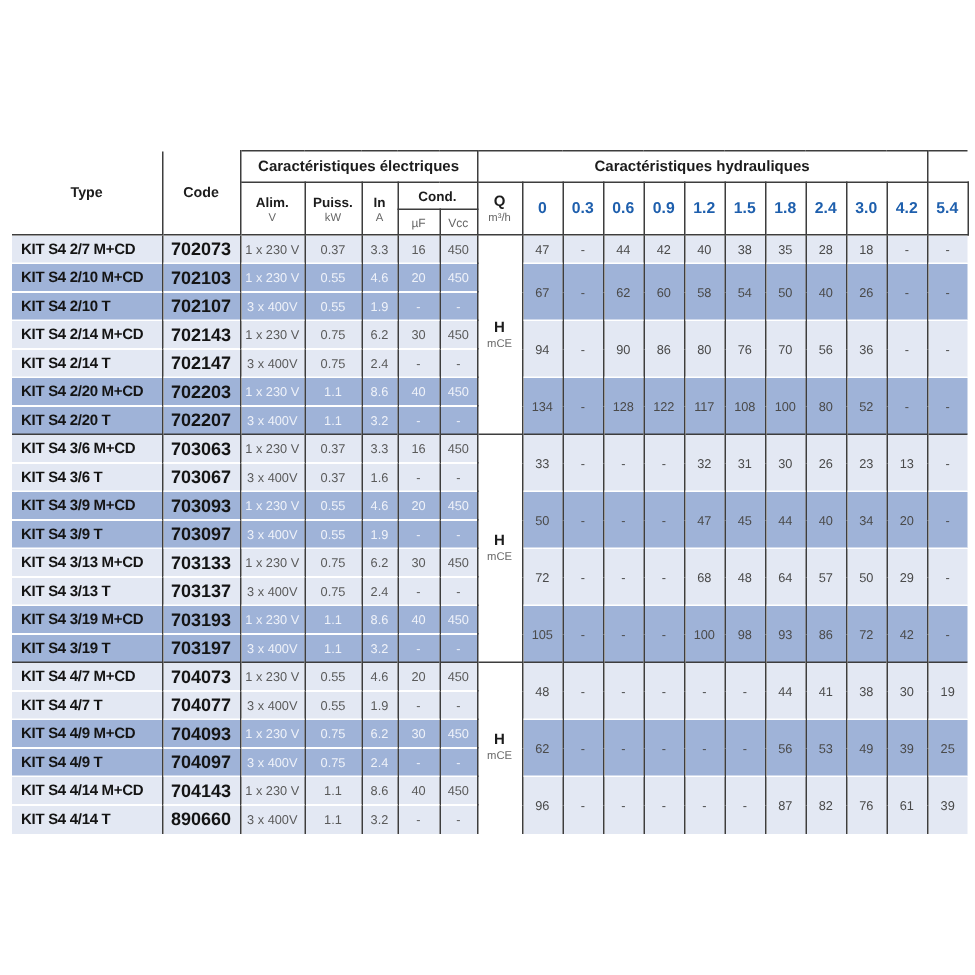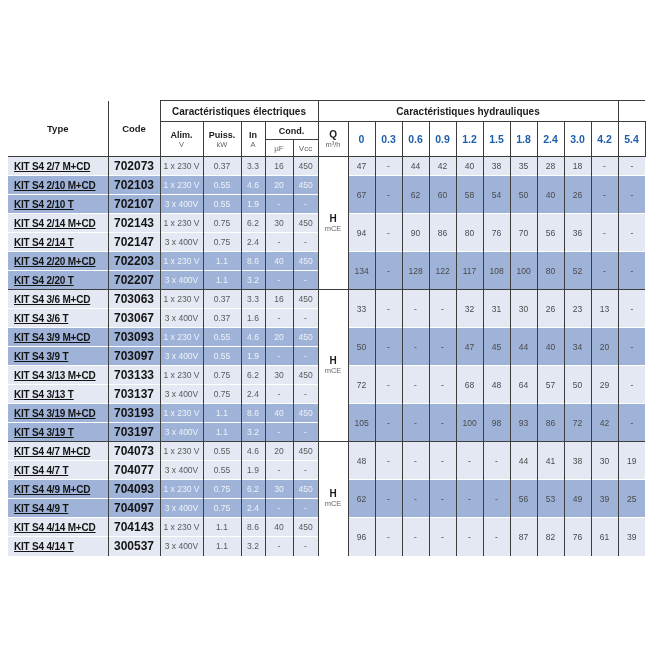--- a/index.html
+++ b/index.html
@@ -22,21 +22,21 @@
   .lbl { font-weight:bold; font-size:9px; color:#1c1c1c; line-height:10px; }
   .unit { font-size:7.5px; color:#666; line-height:9px; }
   .th-q .lbl { font-size:10px; }
   .th-cond { font-weight:bold; font-size:9px; color:#1c1c1c; }
   .th-unit { font-size:8px; color:#666; }
   .th-flow { font-weight:bold; font-size:10.5px; color:#1e5fad; background:#fff; }
 
   
   tbody tr { height:19px; }
   tbody td { border-left:1.5px solid #3d3d3d; border-top:1px solid #ffffff; }
-  tbody td.c-type { border-left:none;text-decoration:underline; }
+  tbody td.c-type { border-left:none; }
   tr.group-start td { border-top:1.5px solid #3d3d3d; }
   tr.light td { background:#e3e8f3; }
   tr.blue td { background:#9fb3d8; }
   .c-type { text-align:left; padding-left:6px; font-weight:bold; font-size:10px; color:#141414; letter-spacing:-0.2px; }
   .c-code { font-weight:bold; font-size:12px; color:#141414; }
   .c-val { font-size:8.5px; color:#5a5a5a; }
   tr.blue .c-val { color:#eff2f9; }
   .c-hv { font-size:8.5px; color:#4a4a4a; }
   td.c-h { background:#ffffff !important; }
   .c-h .lbl { font-size:10px; }
@@ -420,21 +420,21 @@
           <td class="c-hv" rowspan="2">-</td>
           <td class="c-hv" rowspan="2">-</td>
           <td class="c-hv" rowspan="2">87</td>
           <td class="c-hv" rowspan="2">82</td>
           <td class="c-hv" rowspan="2">76</td>
           <td class="c-hv" rowspan="2">61</td>
           <td class="c-hv" rowspan="2">39</td>
         </tr>
         <tr class="light">
           <td class="c-type">KIT S4 4/14 T</td>
-          <td class="c-code">300537</td>
+          <td class="c-code">890660</td>
           <td class="c-val">3 x 400V</td>
           <td class="c-val">1.1</td>
           <td class="c-val">3.2</td>
           <td class="c-val">-</td>
           <td class="c-val">-</td>
         </tr>
       </tbody>
   </table>
 </div>
 

